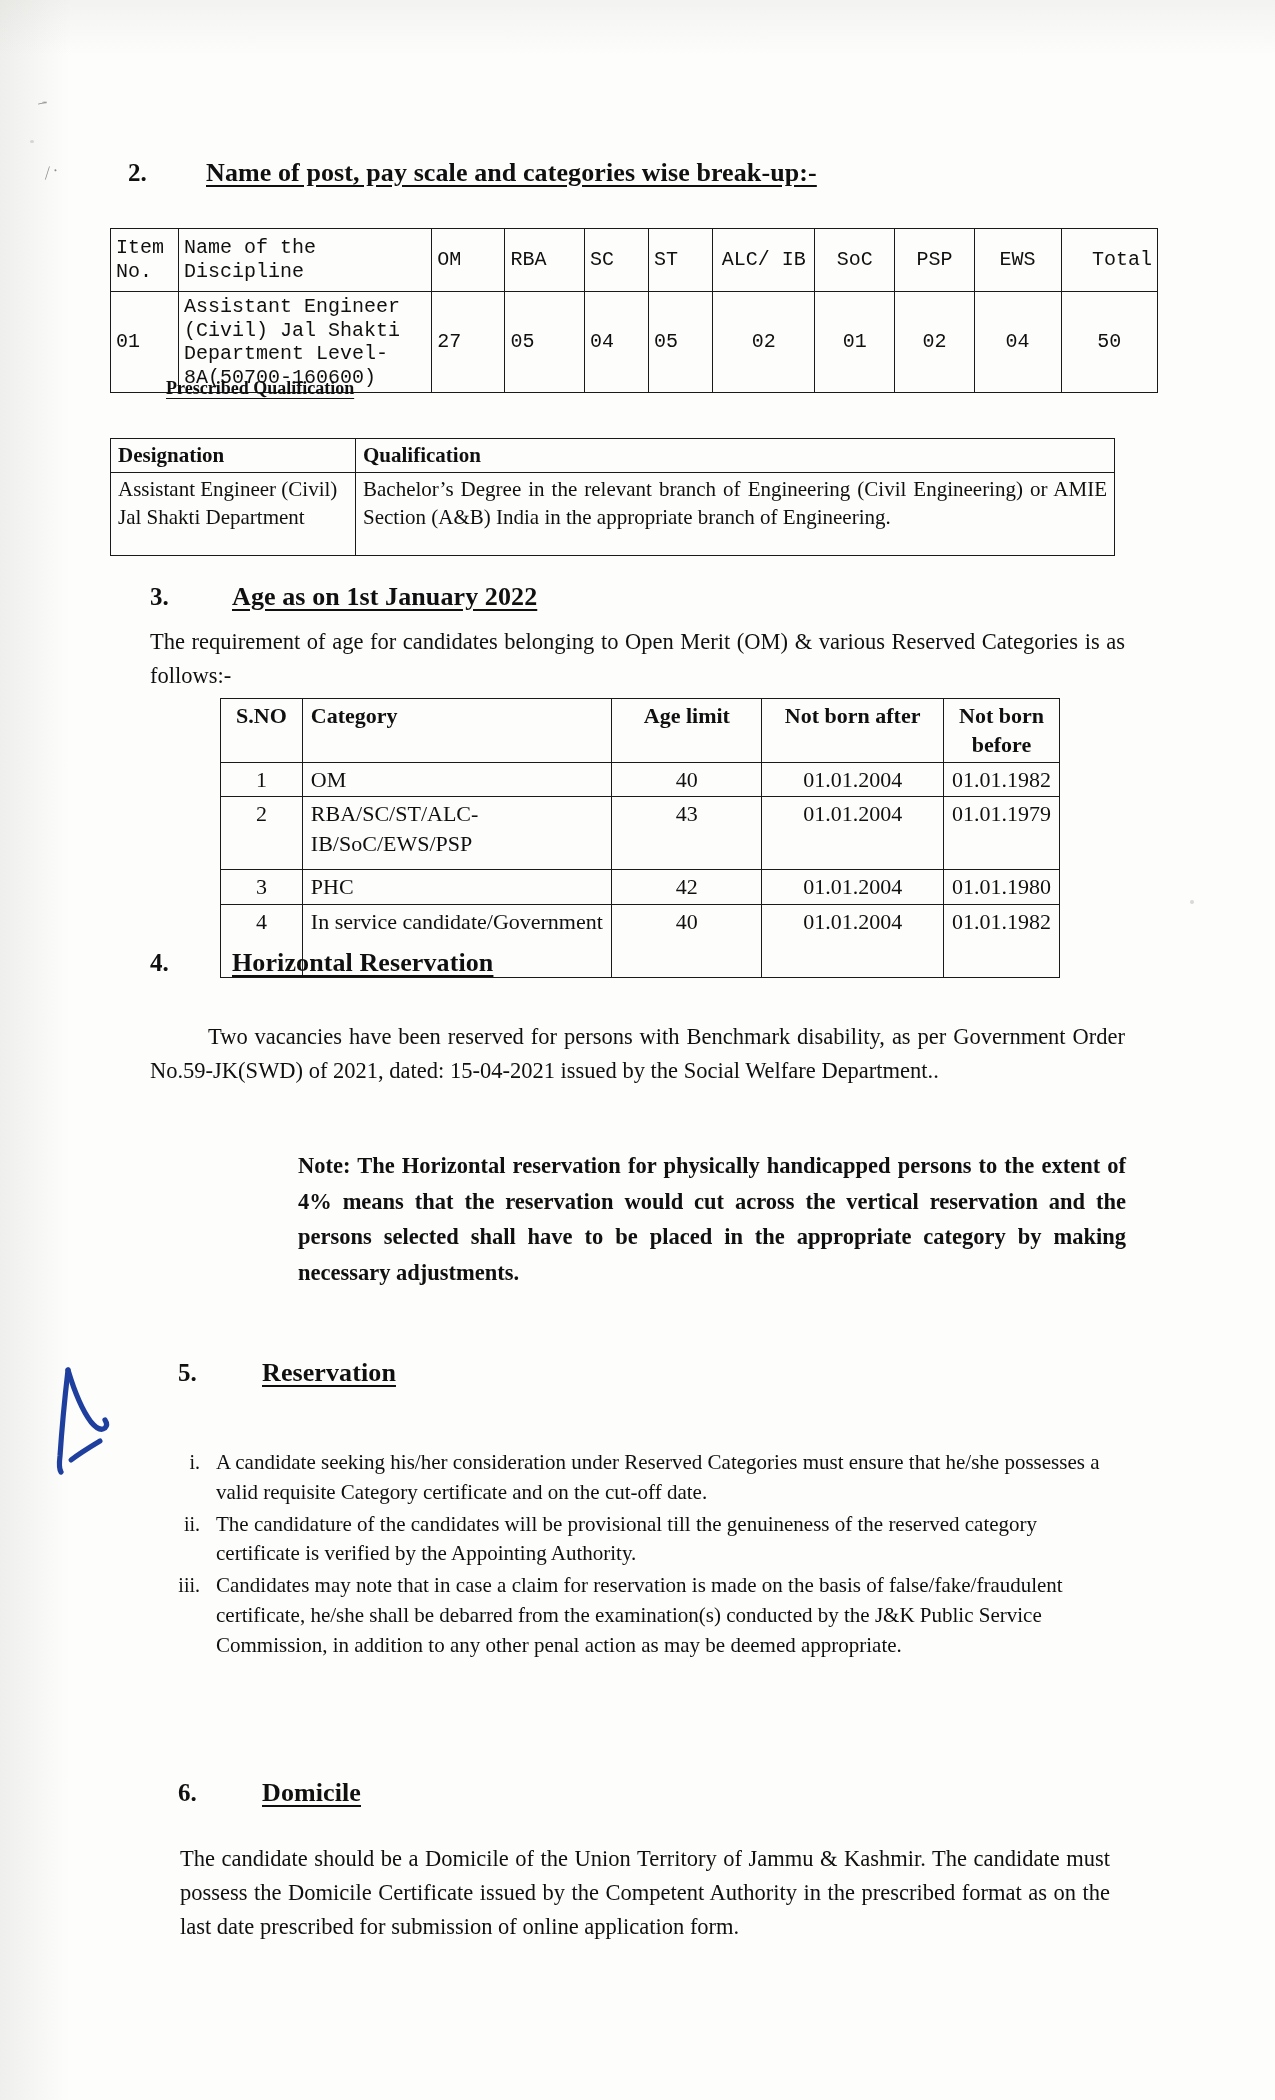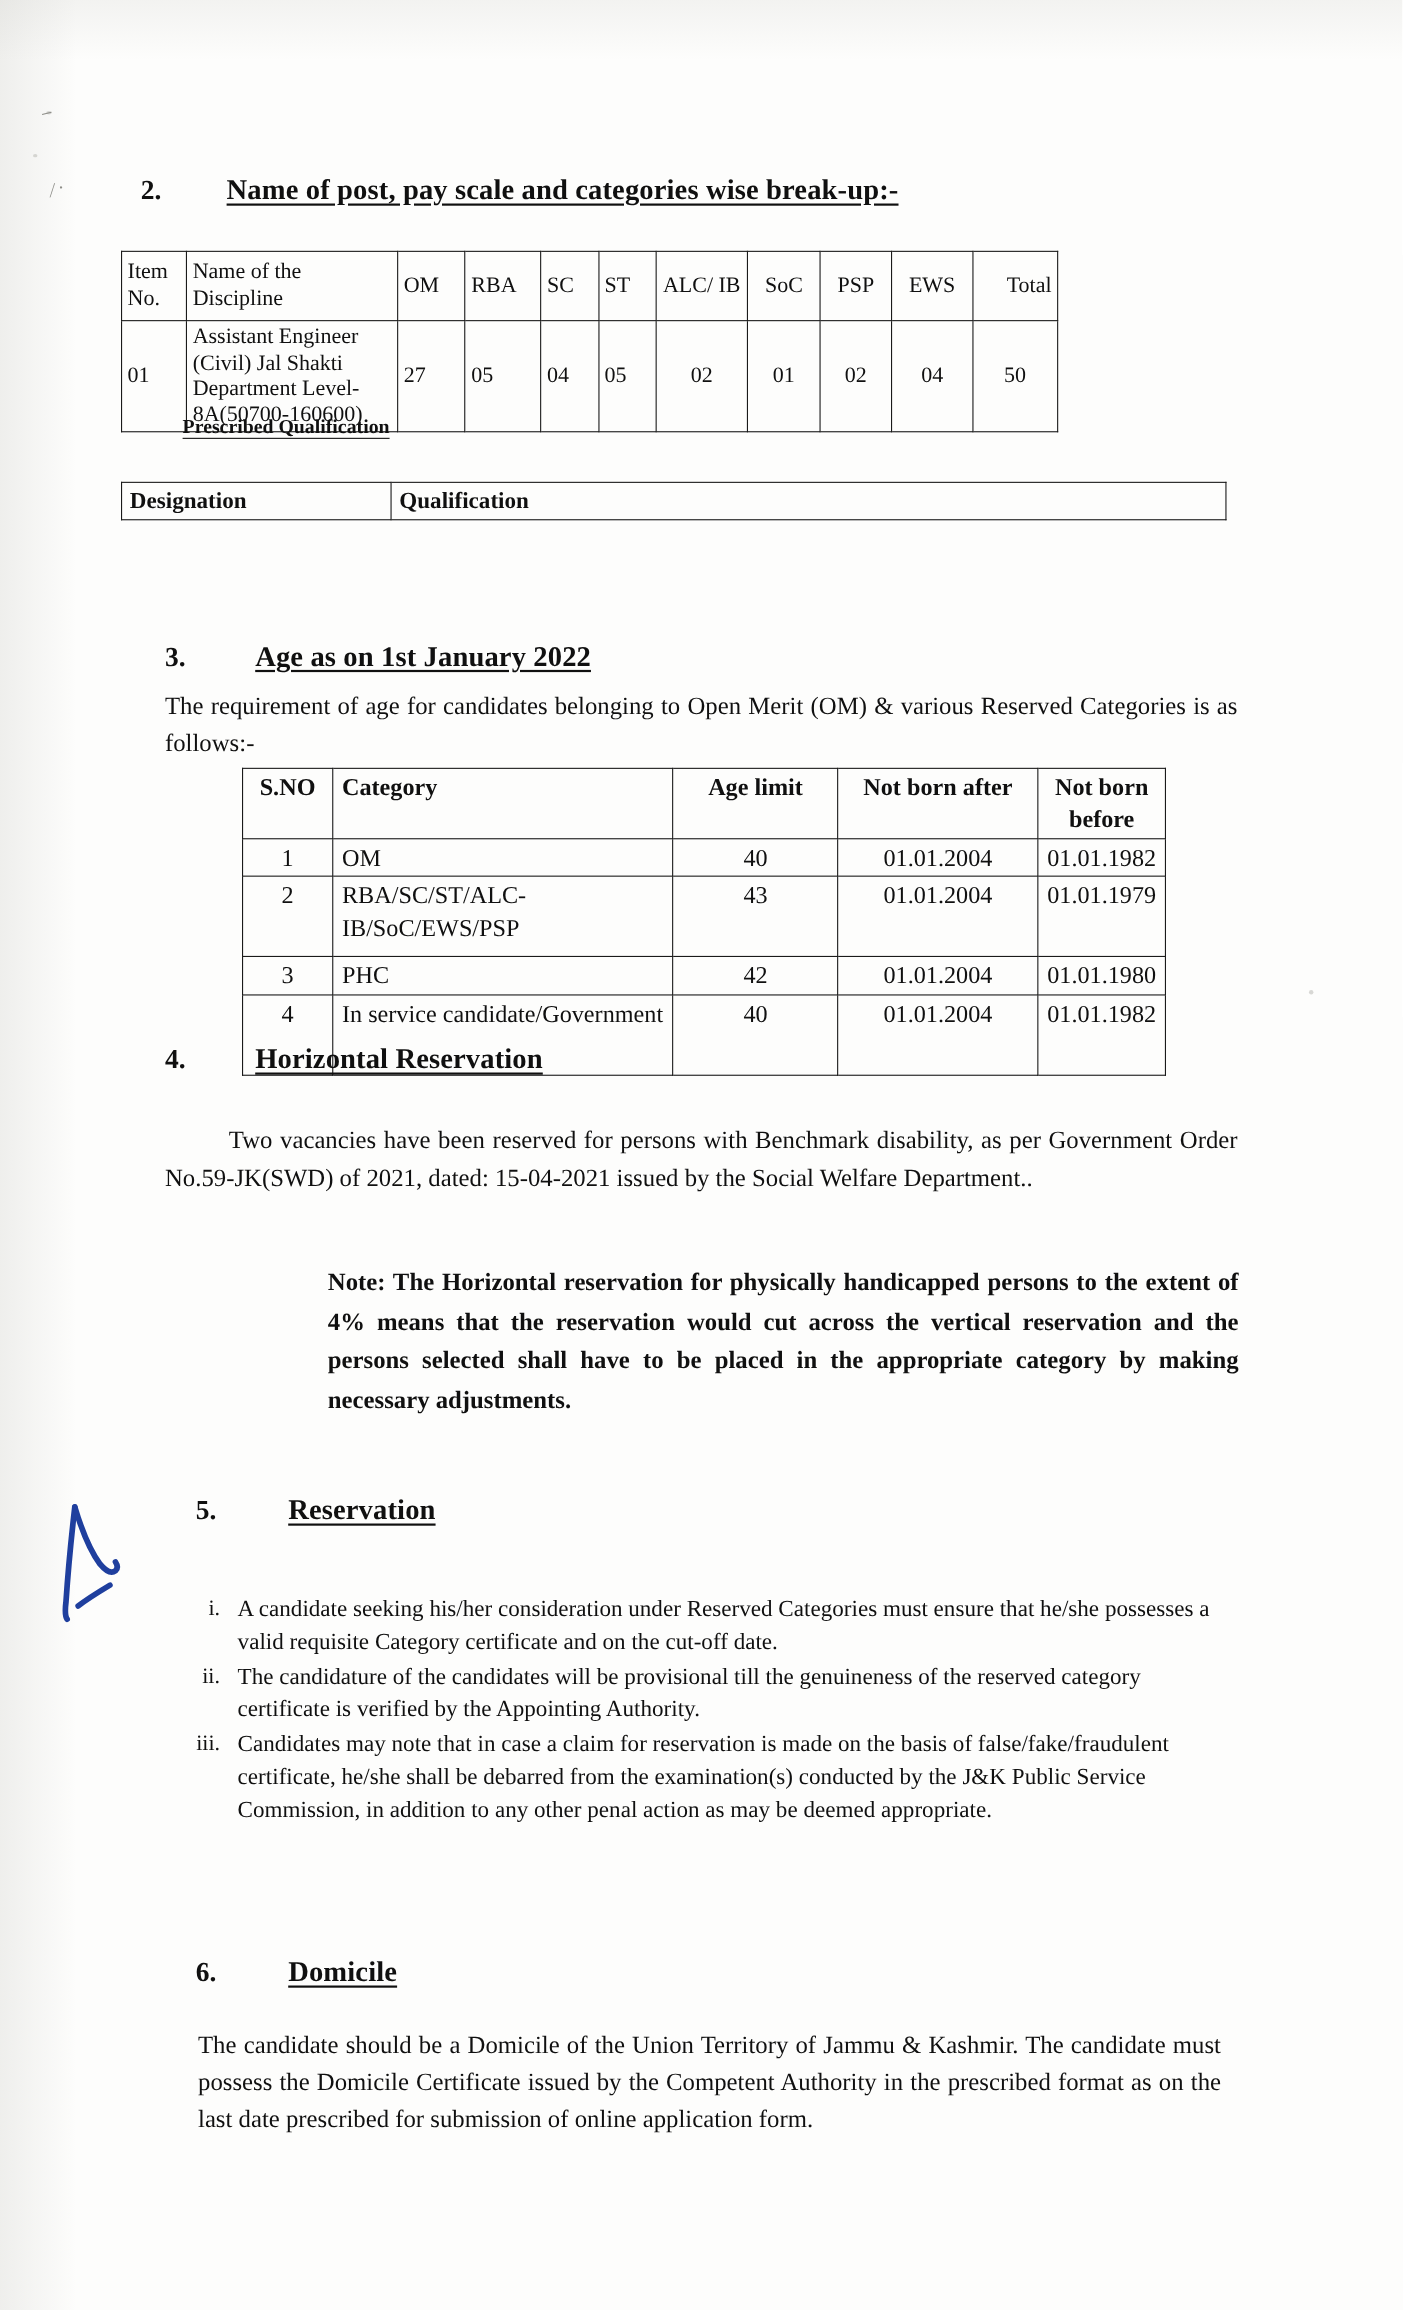--- a/index.html
+++ b/index.html
@@ -131,22 +131,22 @@
     border: 1.6px solid #1a1a1a;
     padding: 2px 6px;
     vertical-align: top;
     font-weight: normal;
   }
 
   
   #vacancy-table {
     left: 110px;
     top: 228px;
-    width: 852px;
-    font-family: Liberation Serif, serif;
+    width: 1048px;
+    font-family: Liberation Mono, monospace;
     font-size: 20px;
   }
   #vacancy-table td { line-height: 1.18; padding: 3px 5px; }
   #vacancy-table .c-num { text-align: center; vertical-align: middle; }
   #vacancy-table .c-left { text-align: left; vertical-align: middle; }
   #vacancy-table tbody tr:first-child td { height: 56px; }
   #vacancy-table tbody tr:last-child td { height: 68px; }
 
   
   #qualification-table {
@@ -233,20 +233,24 @@
     </tbody>
   </table>
 
   <div class="sub-title" style="left:166px; top:378px;">Prescribed Qualification</div>
 
   <table id="qualification-table">
     <tbody>
       <tr>
         <td class="q-head" style="width:230px;">Designation</td>
         <td class="q-head">Qualification</td>
+      </tr>
+      <tr>
+        <td style="height:76px;">Assistant Engineer (Civil) Jal Shakti Department</td>
+        <td class="q-just">Bachelor’s Degree in the relevant branch of Engineering (Civil Engineering) or AMIE Section (A&amp;B) India in the appropriate branch of Engineering.</td>
       </tr>
     </tbody>
   </table>
 
   <div class="sec-row" style="left:150px; top:582px;">
     <span class="sec-num" style="width:82px;">3.</span>
     <span class="sec-title">Age as on 1st January 2022</span>
   </div>
 
   <div class="para" style="left:150px; top:625px; width:975px;">The requirement of age for candidates belonging to Open Merit (OM) &amp; various Reserved Categories is as follows:-</div>

